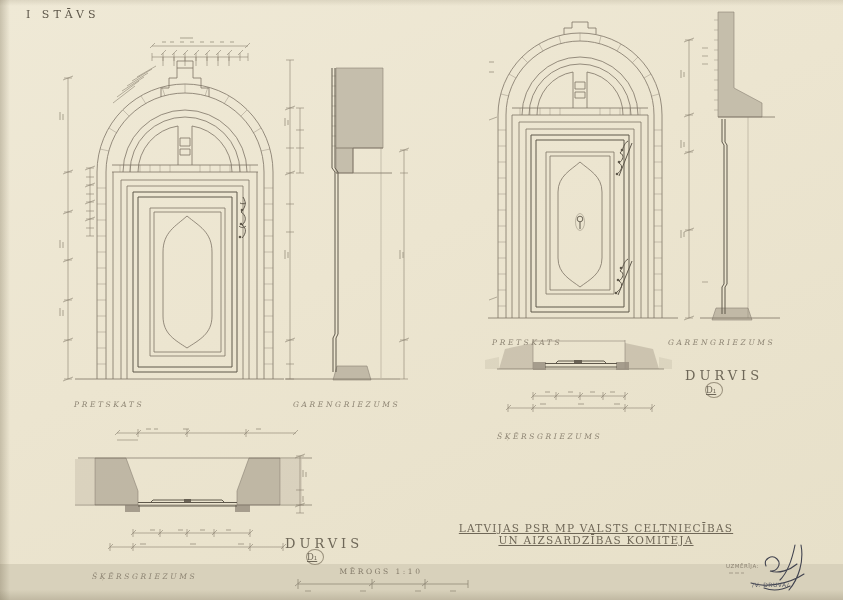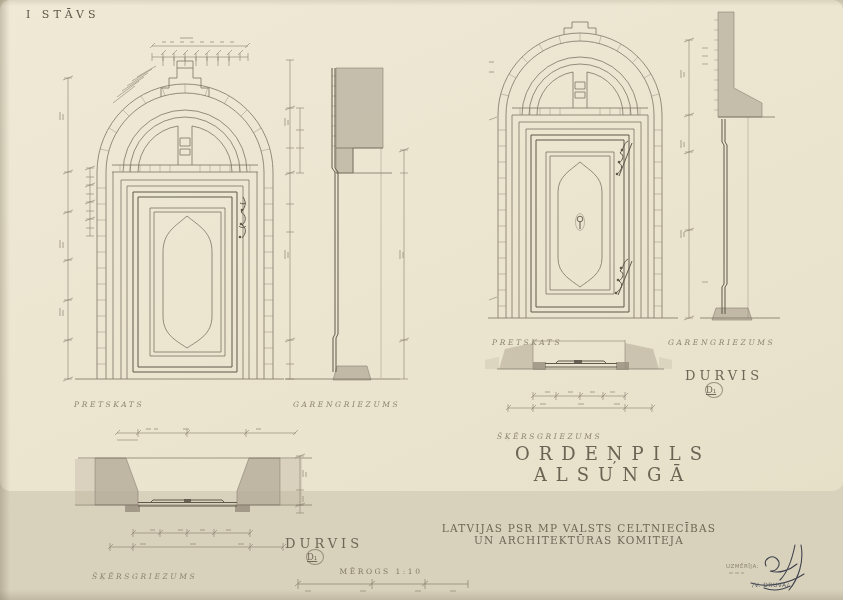--- a/index.html
+++ b/index.html
@@ -1,21 +1,20 @@
 <!DOCTYPE html>
 <html><head>
 <meta charset="utf-8">
 <style>
   html,body{margin:0;padding:0;}
   body{width:843px;height:600px;overflow:hidden;background:#d8d1bb;}
   .sheet{
-    position:relative;width:843px;height:491px;
+    position:relative;width:843px;height:564px;
     background:linear-gradient(155deg,#efe9d6 0%,#ece5d0 45%,#e7e0c9 100%);
     font-family:"DejaVu Serif",serif;
-    border-radius:10px;
   }
   .edge-left{position:absolute;left:0;top:0;width:10px;height:600px;
     background:linear-gradient(90deg,rgba(110,100,75,.30),rgba(110,100,75,0));}
   .edge-bottom{position:absolute;left:0;top:590px;width:843px;height:10px;
     background:linear-gradient(0deg,rgba(110,100,75,.22),rgba(110,100,75,0));}
   .edge-top{position:absolute;left:0;top:0;width:843px;height:6px;
     background:linear-gradient(180deg,rgba(110,100,75,.14),rgba(110,100,75,0));}
   svg.art{position:absolute;left:0;top:0;}
   .lbl{position:absolute;white-space:nowrap;color:#8d8473;
     font:italic 7.5px "DejaVu Serif",serif;letter-spacing:2.6px;margin-top:16px;}
@@ -24,22 +23,22 @@
   .durvis{position:absolute;color:#6e6758;font:13px "DejaVu Serif",serif;letter-spacing:4px;}
   .door-mark{position:absolute;width:16px;height:14px;border:0.6px solid rgba(140,130,110,.85);
     border-radius:50%;color:#6e6758;font:8.5px "DejaVu Serif",serif;
     text-align:left;line-height:14px;text-decoration:underline;}
   .t1{position:absolute;left:432px;top:443px;width:362px;text-align:center;
     color:#6b6354;font:18px "DejaVu Serif",serif;letter-spacing:9px;}
   .t2{position:absolute;left:432px;top:466px;width:362px;text-align:center;
     color:#6b6354;font:13.5px "DejaVu Serif",serif;letter-spacing:7px;}
   .t3{position:absolute;left:432px;top:483px;width:362px;text-align:center;
     color:#6b6354;font:11.5px "DejaVu Serif",serif;letter-spacing:5px;}
-  .c1,.c2,.c3,.c4{position:absolute;left:403px;width:352px;text-align:center;
-    color:#6f6757;font:10.5px "DejaVu Serif",serif;letter-spacing:1.2px;}
+  .c1,.c2,.c3,.c4{position:absolute;left:420px;width:352px;text-align:center;
+    color:#6f6757;font:10.5px "DejaVu Serif",serif;letter-spacing:1.2px;text-decoration:underline;}
   .c1{top:522px}.c2{top:534px}.c3{top:549px}.c4{top:560px}
   .scale-lbl{position:absolute;left:320px;top:567px;width:122px;text-align:center;
     color:#847b6a;font:7.5px "DejaVu Serif",serif;letter-spacing:2.5px;}
   .sig-cap{position:absolute;left:726px;top:563px;color:#8d8473;
     font:5.5px "DejaVu Sans",sans-serif;letter-spacing:.5px;}
   .sig-name{position:absolute;left:752px;top:581px;color:#5a5c66;
     font:6px "DejaVu Sans",sans-serif;letter-spacing:.5px;}
 </style>
 </head>
 <body>
@@ -283,22 +282,21 @@
   <div class="lbl" style="left:92px;top:556px;">ŠĶĒRSGRIEZUMS</div>
   <div class="durvis" style="left:285px;top:536px;">DURVIS</div>
   <div class="door-mark" style="left:306px;top:549px;">D₁</div>
 
   <div class="lbl" style="left:492px;top:322px;">PRETSKATS</div>
   <div class="lbl" style="left:668px;top:322px;">GARENGRIEZUMS</div>
   <div class="lbl" style="left:497px;top:416px;">ŠĶĒRSGRIEZUMS</div>
   <div class="durvis" style="left:685px;top:368px;">DURVIS</div>
   <div class="door-mark" style="left:705px;top:382px;">D₁</div>
 
-  <div class="t1">ORDEŅPILS ALSUNGĀ</div>
 
   <div class="c1">LATVIJAS PSR MP VALSTS CELTNIECĪBAS</div>
-  <div class="c2">UN ARCHITEKTŪRAS KOMITEJA</div>
+  <div class="c2">UN AIZSARDZĪBAS KOMITEJA</div>
 
   <div class="scale-lbl">MĒROGS 1:10</div>
 
   <div class="sig-cap">UZMĒRĪJA:</div>
   <div class="sig-name">/V. DRUVA/</div>
 </div>
 
 </body></html>

